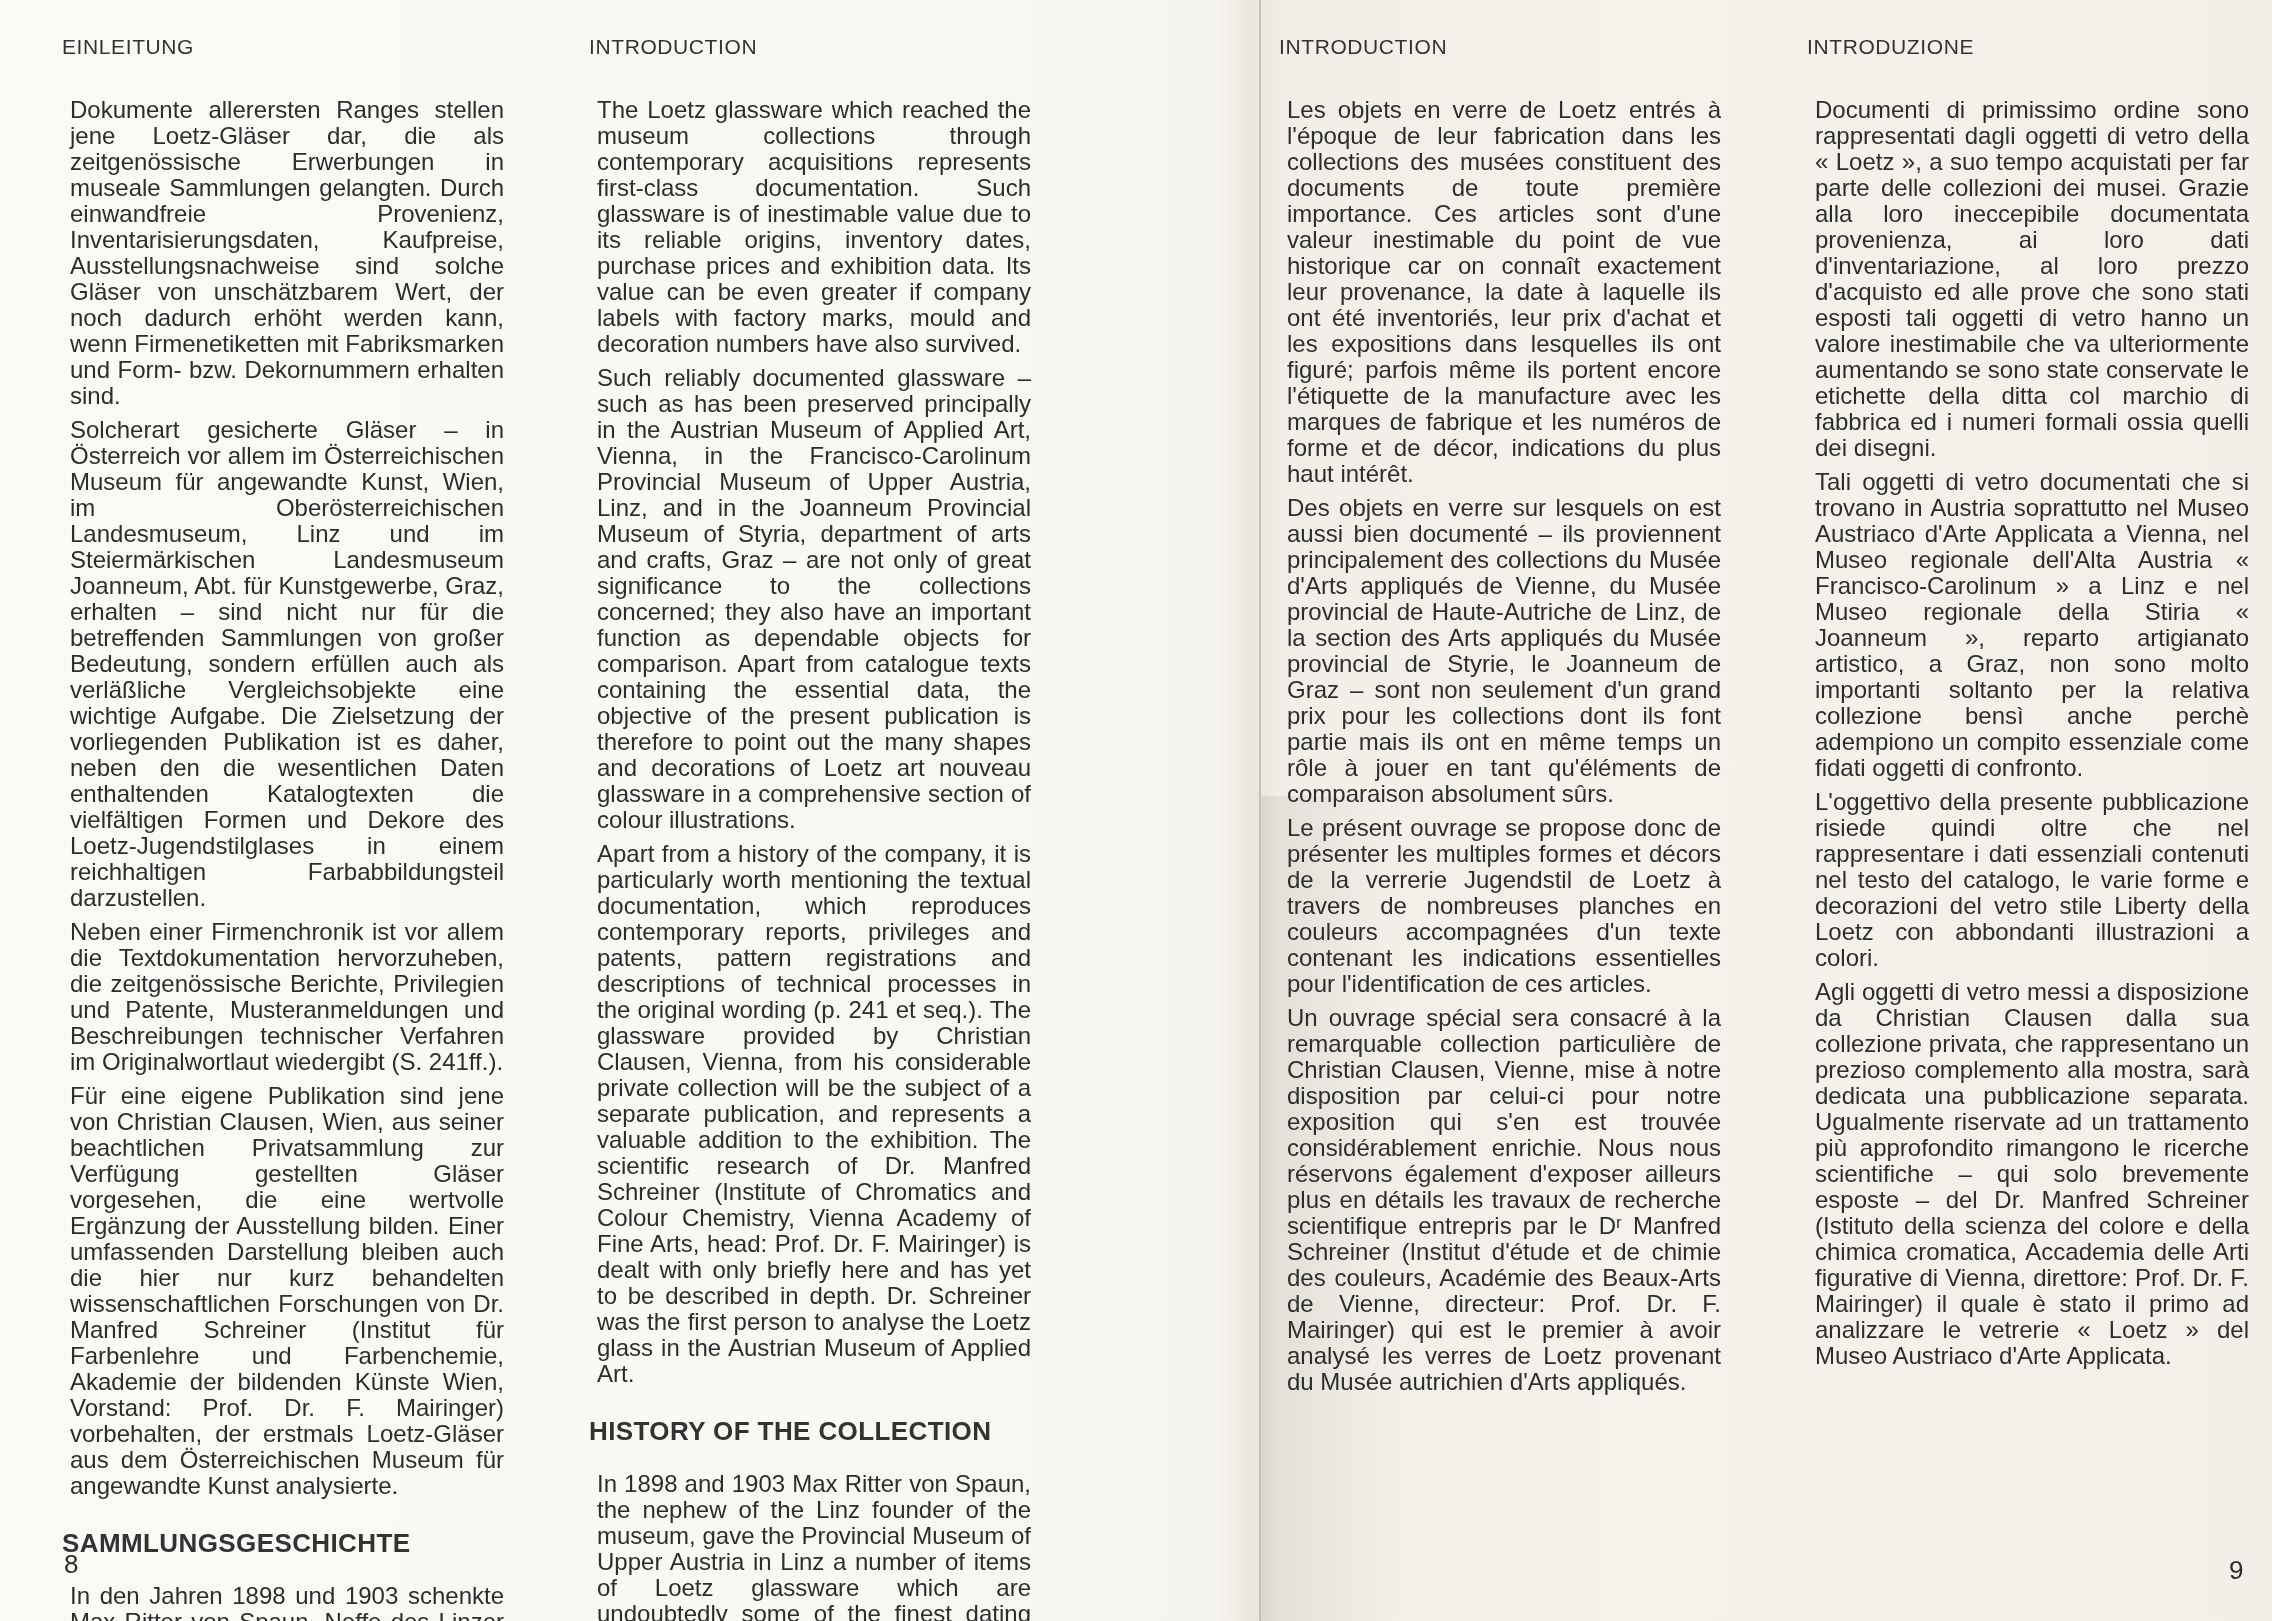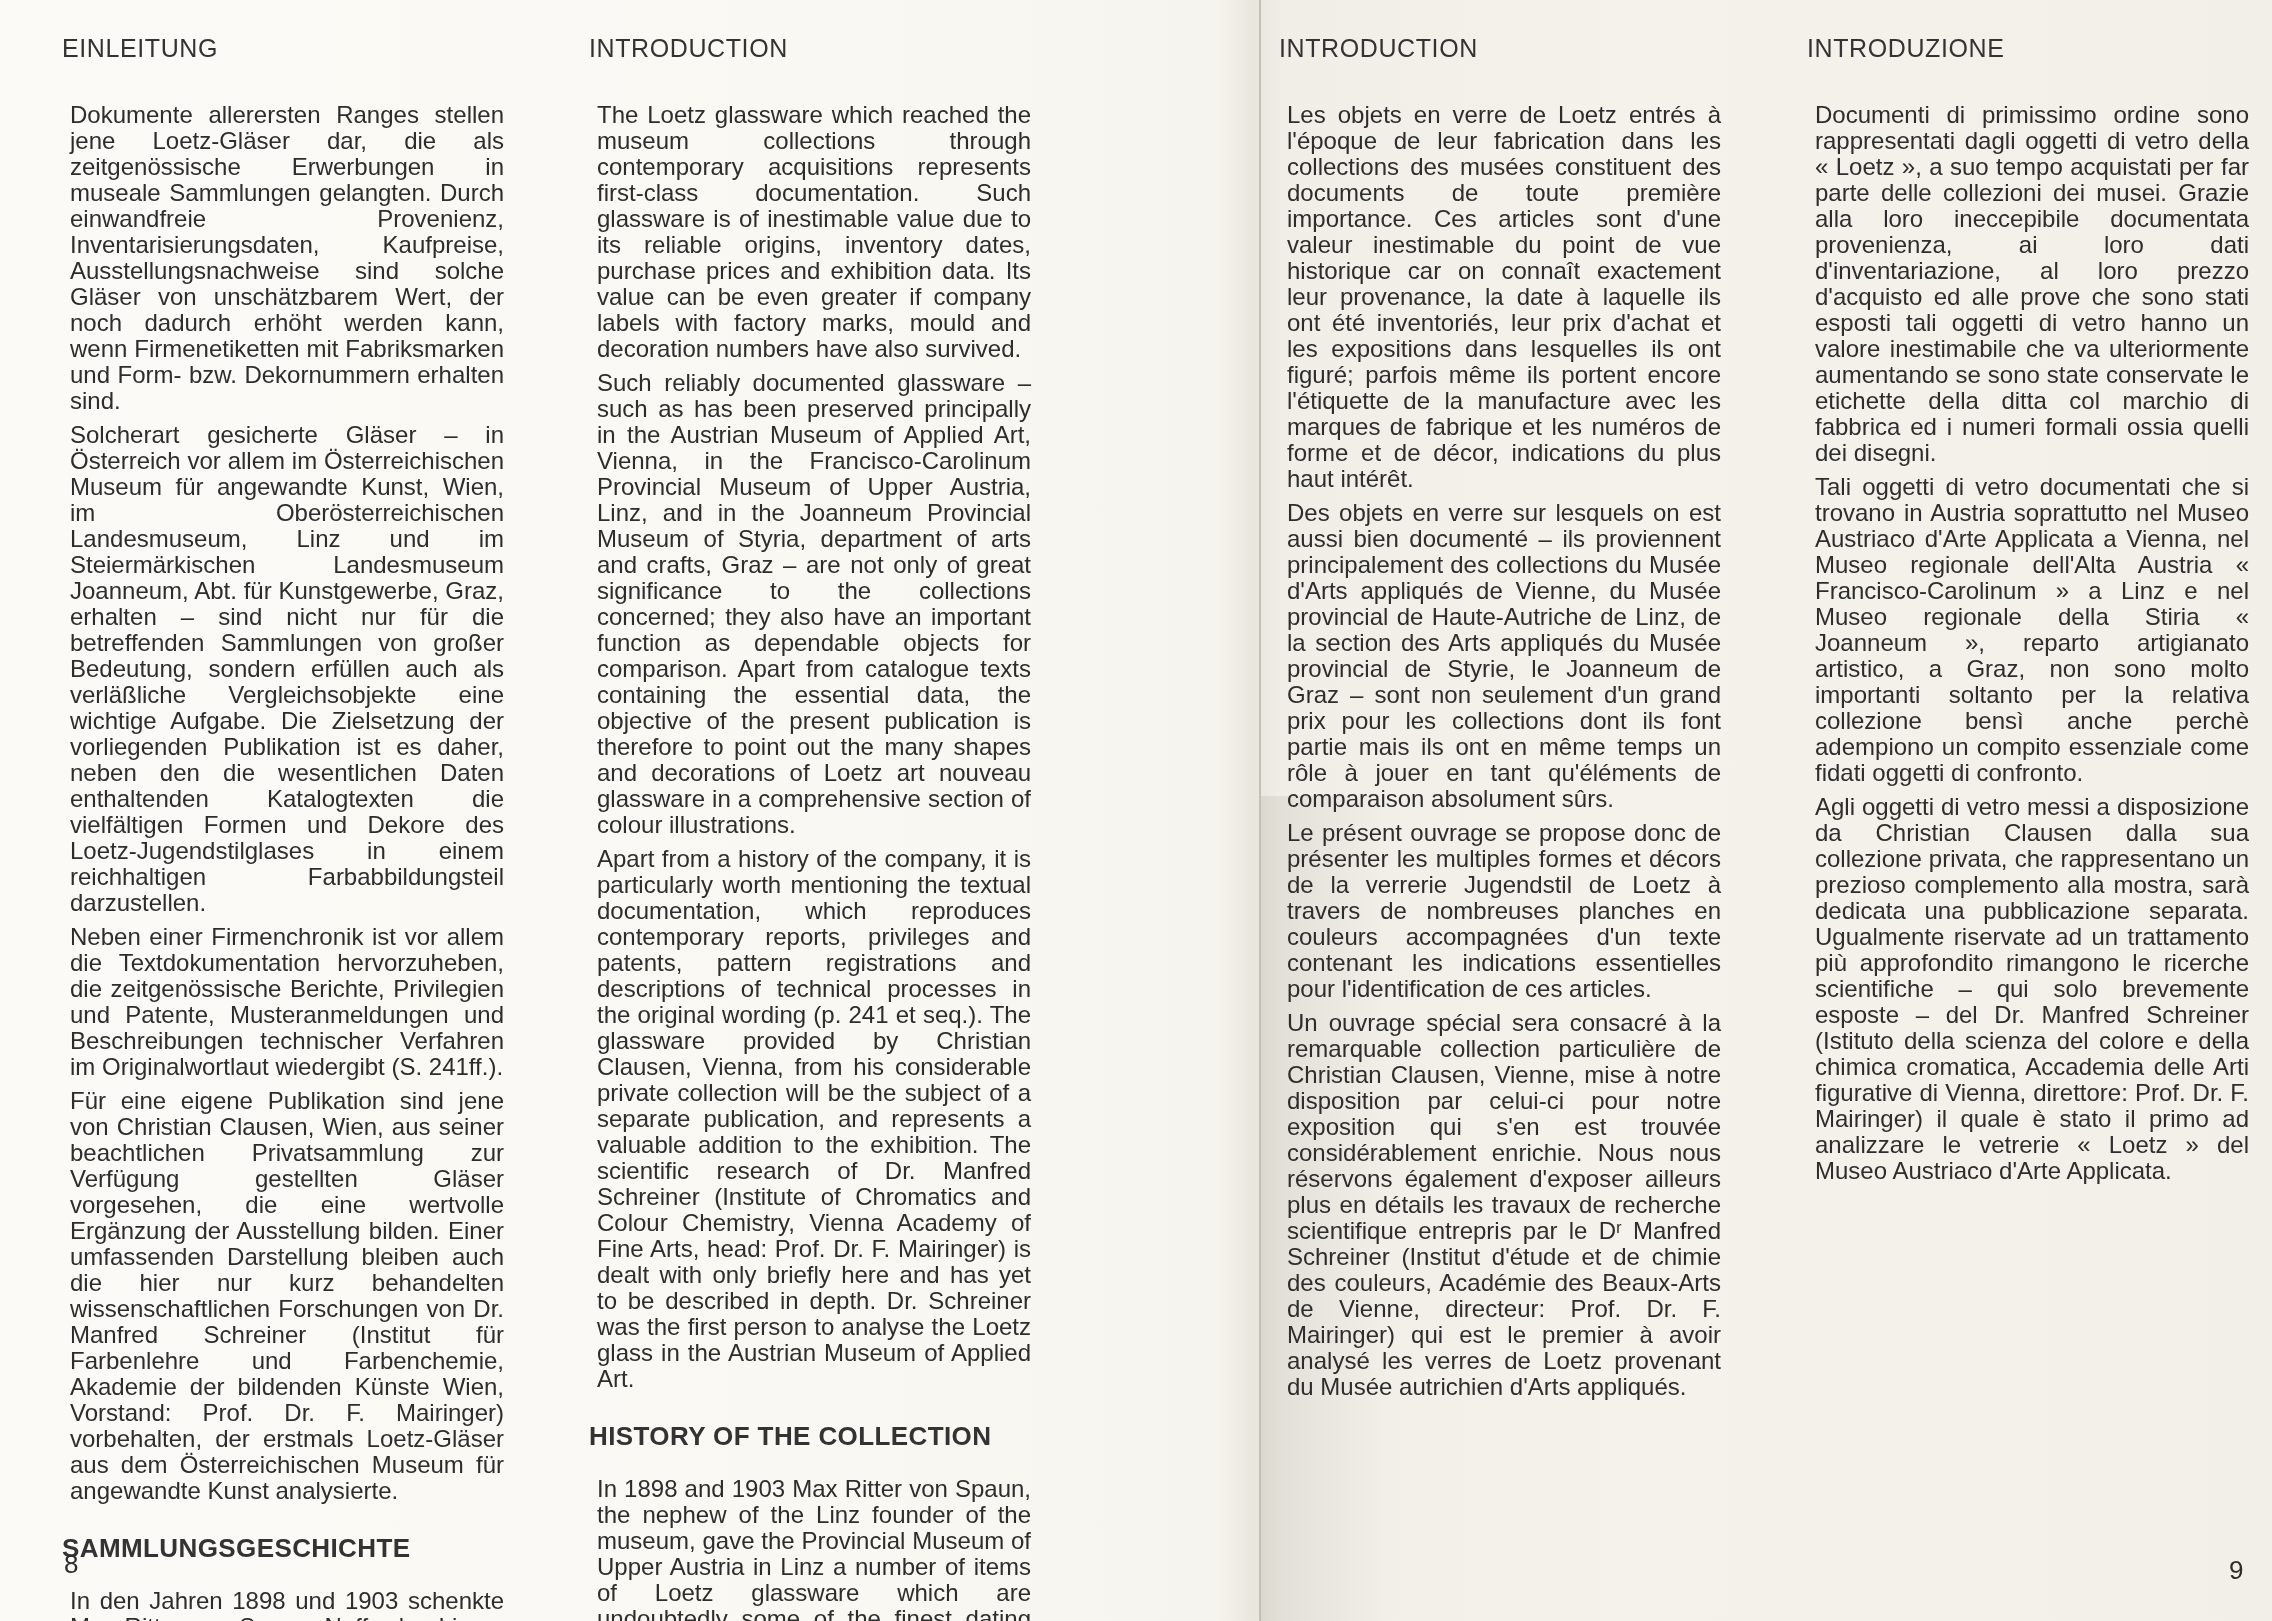--- a/index.html
+++ b/index.html
@@ -40,21 +40,21 @@
     font-size: 24px;
     line-height: 26px;
     hyphens: auto;
     -webkit-hyphens: auto;
   }
   .col-german  { left: 62px; }
   .col-english { left: 589px; }
   .col-french  { left: 1279px; }
   .col-italian { left: 1807px; }
   .col h2 {
-    font-size: 25px;
+    font-size: 21px;
     font-weight: 400;
     line-height: 1.1;
     letter-spacing: 0.6px;
     margin: 0 0 39px 0;
     text-align: left;
     color: #333;
   }
   .col p { margin: 8px; }
   .col h3.subheading {
     font-size: 26px;
@@ -104,20 +104,21 @@
     <p>Les objets en verre de Loetz entrés à l'époque de leur fabrication dans les collections des musées constituent des documents de toute première importance. Ces articles sont d'une valeur inestimable du point de vue historique car on connaît exactement leur provenance, la date à laquelle ils ont été inventoriés, leur prix d'achat et les expositions dans lesquelles ils ont figuré; parfois même ils portent encore l'étiquette de la manufacture avec les marques de fabrique et les numéros de forme et de décor, indications du plus haut intérêt.</p>
     <p>Des objets en verre sur lesquels on est aussi bien documenté – ils proviennent principalement des collections du Musée d'Arts appliqués de Vienne, du Musée provincial de Haute-Autriche de Linz, de la section des Arts appliqués du Musée provincial de Styrie, le Joanneum de Graz – sont non seulement d'un grand prix pour les collections dont ils font partie mais ils ont en même temps un rôle à jouer en tant qu'éléments de comparaison absolument sûrs.</p>
     <p>Le présent ouvrage se propose donc de présenter les multiples formes et décors de la verrerie Jugendstil de Loetz à travers de nombreuses planches en couleurs accompagnées d'un texte contenant les indications essentielles pour l'identification de ces articles.</p>
     <p>Un ouvrage spécial sera consacré à la remarquable collection particulière de Christian Clausen, Vienne, mise à notre disposition par celui-ci pour notre exposition qui s'en est trouvée considérablement enrichie. Nous nous réservons également d'exposer ailleurs plus en détails les travaux de recherche scientifique entrepris par le Dʳ Manfred Schreiner (Institut d'étude et de chimie des couleurs, Académie des Beaux-Arts de Vienne, directeur: Prof. Dr. F. Mairinger) qui est le premier à avoir analysé les verres de Loetz provenant du Musée autrichien d'Arts appliqués.</p>
   </section>
 
   <section class="col col-italian" lang="it">
     <h2>INTRODUZIONE</h2>
     <p>Documenti di primissimo ordine sono rappresentati dagli oggetti di vetro della « Loetz », a suo tempo acquistati per far parte delle collezioni dei musei. Grazie alla loro ineccepibile documentata provenienza, ai loro dati d'inventariazione, al loro prezzo d'acquisto ed alle prove che sono stati esposti tali oggetti di vetro hanno un valore inestimabile che va ulteriormente aumentando se sono state conservate le etichette della ditta col marchio di fabbrica ed i numeri formali ossia quelli dei disegni.</p>
     <p>Tali oggetti di vetro documentati che si trovano in Austria soprattutto nel Museo Austriaco d'Arte Applicata a Vienna, nel Museo regionale dell'Alta Austria « Francisco-Carolinum » a Linz e nel Museo regionale della Stiria « Joanneum », reparto artigianato artistico, a Graz, non sono molto importanti soltanto per la relativa collezione bensì anche perchè adempiono un compito essenziale come fidati oggetti di confronto.</p>
+    <p>L'oggettivo della presente pubblicazione risiede quindi oltre che nel rappresentare i dati essenziali contenuti nel testo del catalogo, le varie forme e decorazioni del vetro stile Liberty della Loetz con abbondanti illustrazioni a colori.</p>
     <p>Agli oggetti di vetro messi a disposizione da Christian Clausen dalla sua collezione privata, che rappresentano un prezioso complemento alla mostra, sarà dedicata una pubblicazione separata. Ugualmente riservate ad un trattamento più approfondito rimangono le ricerche scientifiche – qui solo brevemente esposte – del Dr. Manfred Schreiner (Istituto della scienza del colore e della chimica cromatica, Accademia delle Arti figurative di Vienna, direttore: Prof. Dr. F. Mairinger) il quale è stato il primo ad analizzare le vetrerie « Loetz » del Museo Austriaco d'Arte Applicata.</p>
   </section>
 
   <div class="pageno pageno-left">8</div>
   <div class="pageno pageno-right">9</div>
 
 </div>
 
 
 </body></html>

